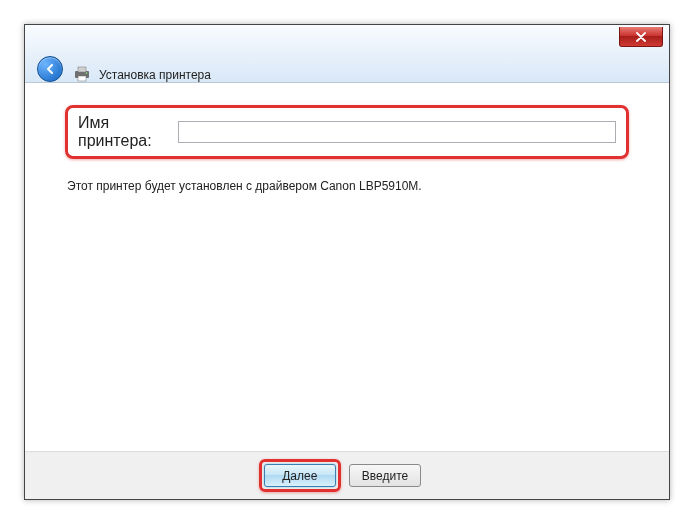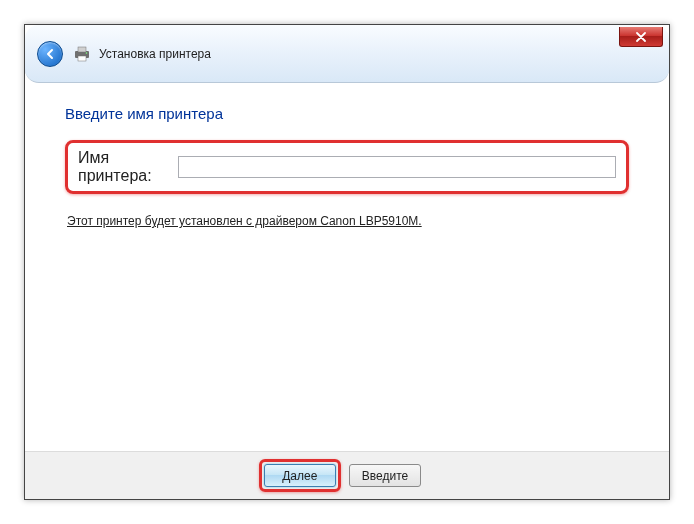--- a/index.html
+++ b/index.html
@@ -20,23 +20,22 @@
       border: 1px solid #444;
       background: #fff;
       box-shadow: 0 0 6px rgba(0,0,0,0.3);
     }
     .titlebar {
       height: 58px;
       background: linear-gradient(to bottom, #f9fcff 0%, #e8f1fb 50%, #d9e8f7 100%);
       border-bottom: 1px solid #b8c8d8;
       position: relative;
       display: flex;
-      align-items: center;
+      align-items: flex-end;
       padding-left: 12px;
-      border-radius: 14px;
     }
     .back-button {
       width: 26px;
       height: 26px;
       border-radius: 50%;
       background: radial-gradient(circle at 30% 30%, #6db5ff, #0b5fbf);
       border: 1px solid #0a4a8f;
       display: flex;
       align-items: center;
       justify-content: center;
@@ -105,21 +104,20 @@
     .highlight-red {
       border: 3px solid #e03030;
       border-radius: 8px;
       box-shadow: 0 1px 3px rgba(224,48,48,0.4);
     }
     .info-text {
       margin-top: 20px;
       color: #222;
       font-size: 12px;
       padding-left: 2px;
-      text-decoration: underline;
     }
     .footer {
       position: absolute;
       bottom: 0;
       left: 0;
       right: 0;
       height: 48px;
       background: #f0f0f0;
       border-top: 1px solid #dcdcdc;
       display: flex;
@@ -173,21 +171,20 @@
     </span>
     <span class="title-text">Установка принтера</span>
     <div class="close-button">
       <svg width="10" height="10" viewBox="0 0 10 10">
         <path d="M1 1 L9 9 M9 1 L1 9" stroke="#fff" stroke-width="1.8" stroke-linecap="round"></path>
       </svg>
     </div>
   </div>
 
   <div class="content">
-    <h1 class="heading">Введите имя принтера</h1>
 
     <div class="field-row highlight-red">
       <span class="field-label">Имя принтера:</span>
       <input type="text" class="text-input" value="" style="">
     </div>
 
     <p class="info-text">Этот принтер будет установлен с драйвером Canon LBP5910M.</p>
   </div>
 
   <div class="footer">

